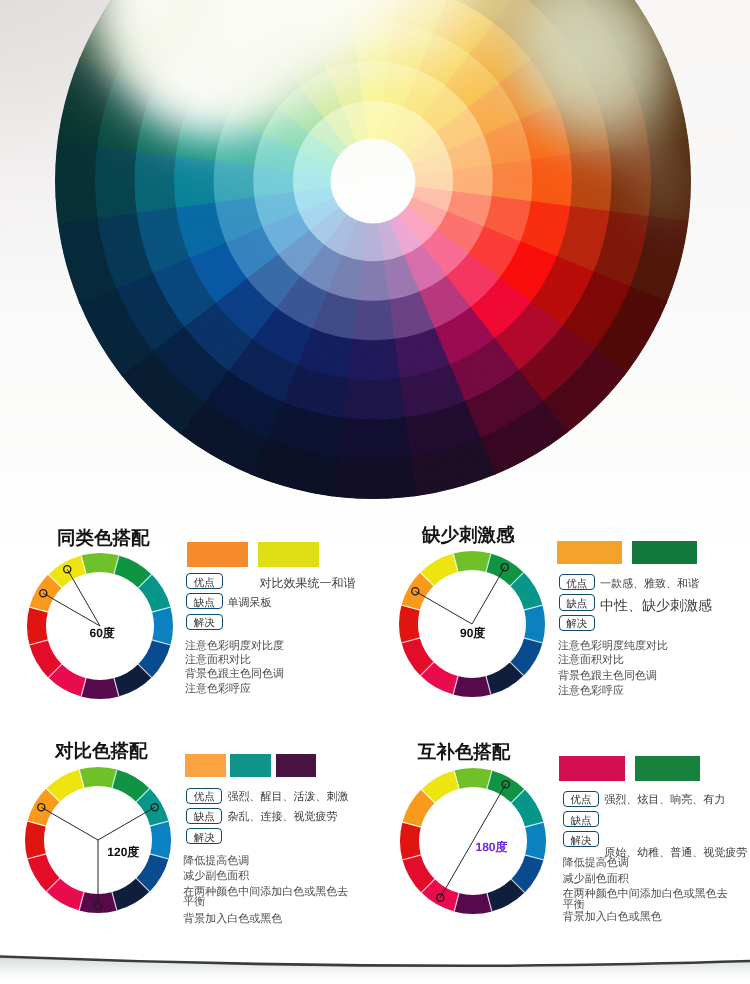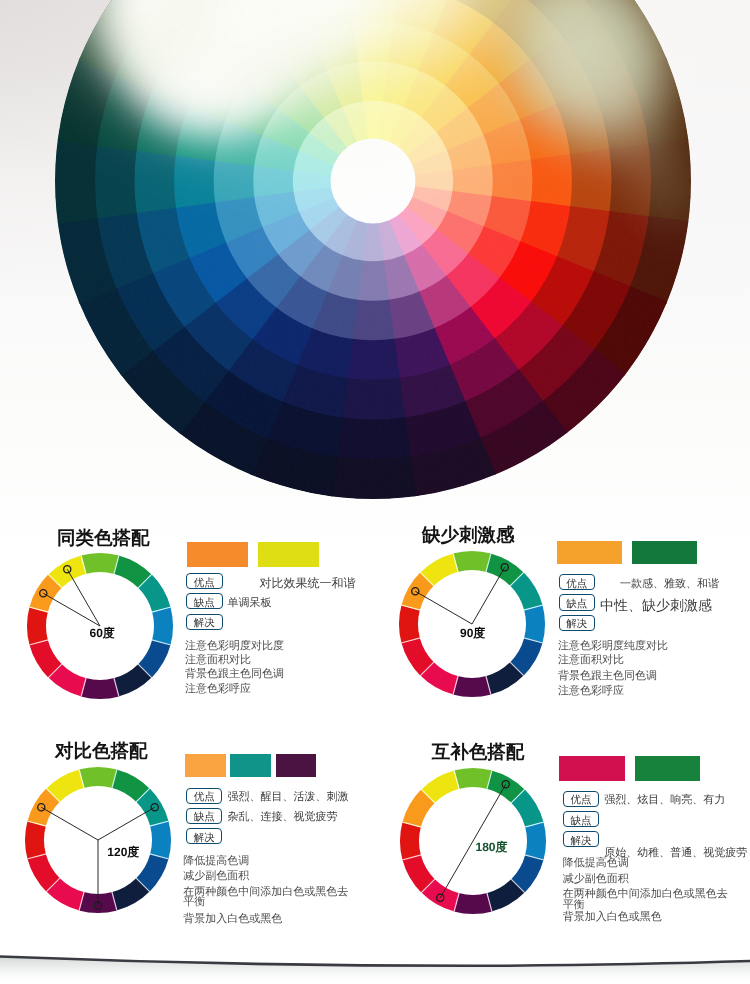--- a/index.html
+++ b/index.html
@@ -367,21 +367,21 @@
           <circle cx="112.75" cy="23.275336052119272" r="3.6" fill="none" stroke="#1c1c1c" stroke-width="1.3"></circle>
           <line x1="80" y1="80" x2="23.275336052119265" y2="47.25000000000001" stroke="#1c1c1c" stroke-width="0.95"></line>
           <circle cx="23.275336052119265" cy="47.25000000000001" r="3.6" fill="none" stroke="#1c1c1c" stroke-width="1.3"></circle>
         </svg>
         <div style="position: absolute; font-weight: bold; color: rgb(13, 13, 13); white-space: nowrap; left: 87.7px; top: 121.6px; font-size: 12px;">90度</div>
         <div class="swatch" style="left: 184.7px; top: 38px; width: 65px; height: 23px; background: rgb(245, 162, 44);"></div>
         <div class="swatch" style="left: 259.3px; top: 38px; width: 65px; height: 23px; background: rgb(19, 120, 59);"></div>
         <div class="tagbox" style="left: 186.3px; top: 71.1px; width: 36.5px; height: 16.2px;">
           <span style="font-size: 10.5px;">优点</span>
         </div>
-        <div class="tagtext" style="left: 227.8px; top: 73.6px; font-size: 11px; margin-left: 20px;">一款感、雅致、和谐</div>
+        <div class="tagtext" style="left: 227.8px; top: 73.6px; font-size: 11px;">一款感、雅致、和谐</div>
         <div class="tagbox" style="left: 186.3px; top: 91.4px; width: 36.5px; height: 16.2px;">
           <span style="font-size: 10.5px;">缺点</span>
         </div>
         <div class="tagtext" style="left: 227.8px; top: 93.9px; font-size: 14px;">中性、缺少刺激感</div>
         <div class="tagbox" style="left: 186.3px; top: 111.7px; width: 36.5px; height: 16.2px;">
           <span style="font-size: 10.5px;">解决</span>
         </div>
         <div class="note" style="left: 185.6px; top: 136.3px; font-size: 11px; white-space: nowrap; line-height: 14.5px;">注意色彩明度纯度对比</div>
         <div class="note" style="left: 185.6px; top: 150.3px; font-size: 11px; white-space: nowrap; line-height: 14.5px;">注意面积对比</div>
         <div class="note" style="left: 185.6px; top: 165.7px; font-size: 11px; white-space: nowrap; line-height: 14.5px;">背景色跟主色同色调</div>
@@ -436,21 +436,21 @@
         <div class="tagbox" style="left: 188.4px; top: 109.1px; width: 36.5px; height: 16.2px;">
           <span style="font-size: 10.5px;">解决</span>
         </div>
         <div class="note" style="left: 185.7px; top: 134.7px; font-size: 11px; white-space: nowrap; line-height: 14.5px;">降低提高色调</div>
         <div class="note" style="left: 185.7px; top: 149.9px; font-size: 11px; white-space: nowrap; line-height: 14.5px;">减少副色面积</div>
         <div class="note" style="left: 185.7px; top: 165.9px; font-size: 11px; white-space: nowrap; line-height: 14.5px;">在两种颜色中间添加白色或黑色去</div>
         <div class="note" style="left: 185.7px; top: 175.8px; font-size: 11px; white-space: nowrap; line-height: 14.5px;">平衡</div>
         <div class="note" style="left: 185.7px; top: 192.6px; font-size: 11px; white-space: nowrap; line-height: 14.5px;">背景加入白色或黑色</div>
       </div>
       <div class="panel" style="left: 372.7px; top: 720px; width: 378px; height: 250px;">
-        <div class="ptitle" style="left: 59px; top: 20px; font-size: 18.5px; text-align: right;">互补色搭配</div>
+        <div class="ptitle" style="left: 45px; top: 20px; font-size: 18.5px; text-align: right;">互补色搭配</div>
         <svg viewBox="0 0 160 160" width="160" height="160" class="wheelsvg" style="left: 20px; top: 41px;">
           <path d="M60.737267352527795 9.587308452580729A73 73 0 0 1 99.26273264747223 9.587308452580743L94.24914469813014 27.913899403278904A54 54 0 0 0 65.75085530186988 27.913899403278897Z" fill="#70C02A"></path>
           <path d="M98.52432995469081 9.389454047361A73 73 0 0 1 131.88836159272844 28.652186694833212L118.3831715891416 42.016686048232785A54 54 0 0 0 93.70292900757951 27.767541350102654Z" fill="#109342"></path>
           <path d="M131.34781330516677 28.11163840727155A73 73 0 0 1 150.610545952639 61.47567004530919L132.23245864989735 66.29707099242049A54 54 0 0 0 117.9833139517672 41.6168284108584Z" fill="#089689"></path>
           <path d="M150.41269154741926 60.73726735252778A73 73 0 0 1 150.41269154741926 99.26273264747222L132.0861005967211 94.24914469813012A54 54 0 0 0 132.0861005967211 65.75085530186988Z" fill="#0B81C0"></path>
           <path d="M150.610545952639 98.52432995469081A73 73 0 0 1 131.34781330516677 131.88836159272844L117.9833139517672 118.3831715891416A54 54 0 0 0 132.23245864989735 93.70292900757951Z" fill="#0A4A8E"></path>
           <path d="M131.88836159272847 131.34781330516677A73 73 0 0 1 98.5243299546908 150.61054595263903L93.7029290075795 132.23245864989735A54 54 0 0 0 118.3831715891416 117.9833139517672Z" fill="#0F1E3D"></path>
           <path d="M99.26273264747223 150.41269154741926A73 73 0 0 1 60.737267352527766 150.41269154741926L65.75085530186985 132.0861005967211A54 54 0 0 0 94.24914469813014 132.0861005967211Z" fill="#560A4B"></path>
           <path d="M61.47567004530922 150.61054595263903A73 73 0 0 1 28.11163840727155 131.34781330516677L41.6168284108584 117.9833139517672A54 54 0 0 0 66.29707099242052 132.23245864989735Z" fill="#E80B4D"></path>
           <path d="M28.652186694833226 131.88836159272847A73 73 0 0 1 9.389454047361 98.52432995469081L27.767541350102654 93.70292900757951A54 54 0 0 0 42.0166860482328 118.3831715891416Z" fill="#E30D2A"></path>
@@ -467,21 +467,21 @@
           <line x1="66.12729918250488" y1="131.77362428909407" x2="61.00268208947497" y2="150.89895564961762" stroke="#feceea" stroke-width="1.15"></line>
           <line x1="42.099076528401056" y1="117.90092347159896" x2="28.098362260907415" y2="131.9016377390926" stroke="#fecfde" stroke-width="1.15"></line>
           <line x1="28.22637571090594" y1="93.87270081749513" x2="9.101044350382395" y2="98.99731791052504" stroke="#fed3d2" stroke-width="1.15"></line>
           <line x1="28.226375710905934" y1="66.12729918250491" x2="9.101044350382367" y2="61.002682089475" stroke="#fff9d7" stroke-width="1.15"></line>
           <line x1="42.09907652840104" y1="42.099076528401056" x2="28.098362260907393" y2="28.098362260907415" stroke="#fefed1" stroke-width="1.15"></line>
           <line x1="80" y1="80" x2="112.75" y2="23.275336052119272" stroke="#1c1c1c" stroke-width="0.95"></line>
           <circle cx="112.75" cy="23.275336052119272" r="3.6" fill="none" stroke="#1c1c1c" stroke-width="1.3"></circle>
           <line x1="80" y1="80" x2="47.250000000000014" y2="136.72466394788074" stroke="#1c1c1c" stroke-width="0.95"></line>
           <circle cx="47.250000000000014" cy="136.72466394788074" r="3.6" fill="none" stroke="#1c1c1c" stroke-width="1.3"></circle>
         </svg>
-        <div style="position: absolute; font-weight: bold; color: #14532d; white-space: nowrap; left: 102.8px; top: 118.9px; font-size: 12px;">180度</div>
+        <div style="position: absolute; font-weight: bold; color: #6d28d9; white-space: nowrap; left: 102.8px; top: 118.9px; font-size: 12px;">180度</div>
         <div class="swatch" style="left: 186.8px; top: 36px; width: 65.3px; height: 24.7px; background: rgb(211, 16, 79);"></div>
         <div class="swatch" style="left: 262.3px; top: 36px; width: 65.3px; height: 24.7px; background: rgb(23, 130, 60);"></div>
         <div class="tagbox" style="left: 190.1px; top: 70.7px; width: 36.5px; height: 16.2px;">
           <span style="font-size: 10.5px;">优点</span>
         </div>
         <div class="tagtext" style="left: 231.6px; top: 73.2px; font-size: 11px;">强烈、炫目、响亮、有力</div>
         <div class="tagbox" style="left: 190.1px; top: 91px; width: 36.5px; height: 16.2px;">
           <span style="font-size: 10.5px;">缺点</span>
         </div>
         <div class="tagtext" style="left: 231.6px; top: 93.5px; font-size: 11px; margin-top: 32px;">原始、幼稚、普通、视觉疲劳</div>

